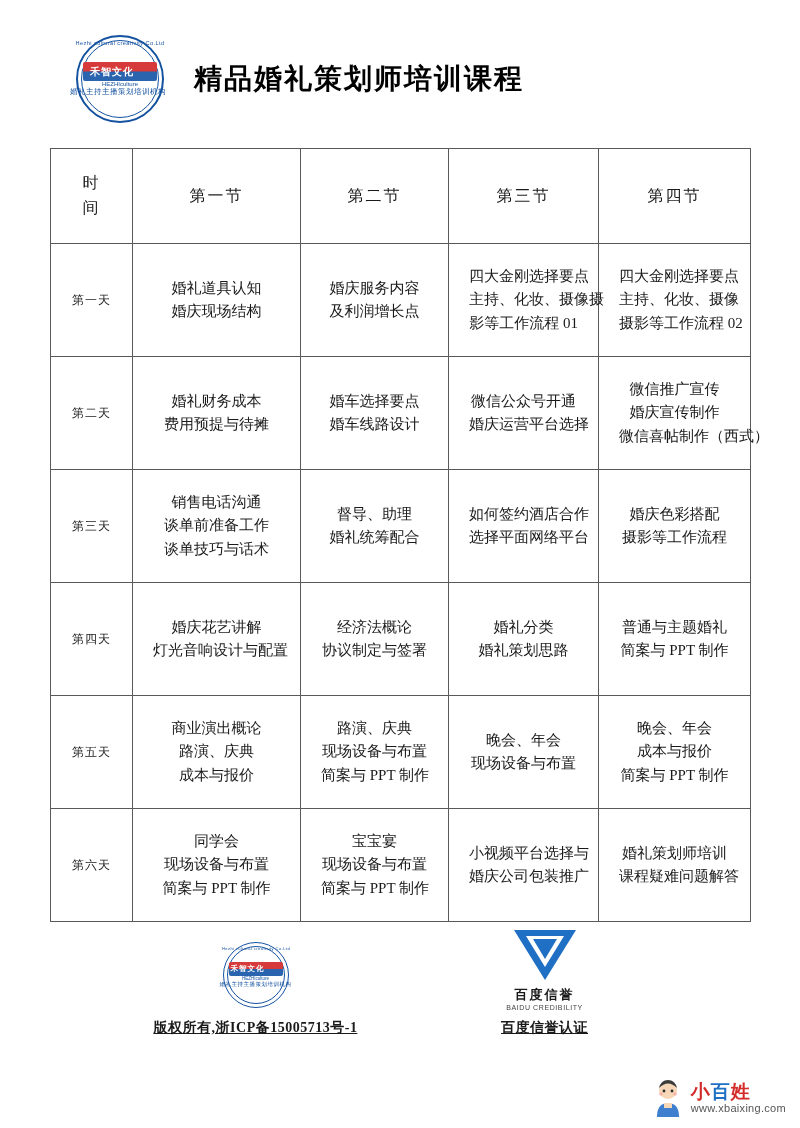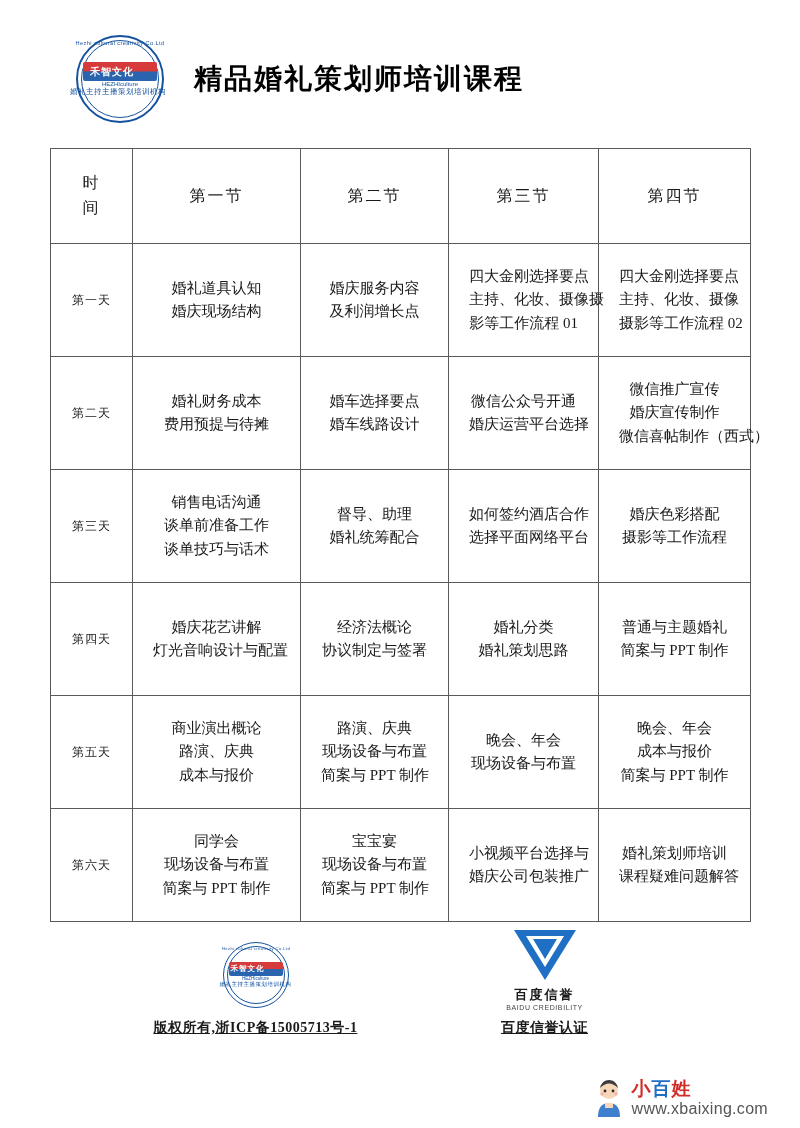--- a/index.html
+++ b/index.html
@@ -210,21 +210,21 @@
   .baidu-en {
     font-size: 7px;
     letter-spacing: .6px;
     color: #444;
     font-family: "Liberation Sans", sans-serif;
   }
 
   
   .watermark {
     position: absolute;
-    right: 32px;
+    right: 14px;
     bottom: 10px;
     display: flex;
     align-items: center;
     gap: 6px;
   }
   .wm-avatar {
     width: 34px;
     height: 40px;
     position: relative;
   }
@@ -232,21 +232,21 @@
     line-height: 1.1;
   }
   .wm-main {
     font-size: 19px;
     font-weight: bold;
     color: #d32a2a;
     letter-spacing: 1px;
   }
   .wm-main .blue { color: #1f6fc4; }
   .wm-url {
-    font-size: 16px;
+    font-size: 11px;
     color: #555;
     font-family: "Liberation Sans", sans-serif;
     letter-spacing: .3px;
   }
 </style>
 </head>
 <body>
 
 <div class="header">
   <div class="logo-seal">

